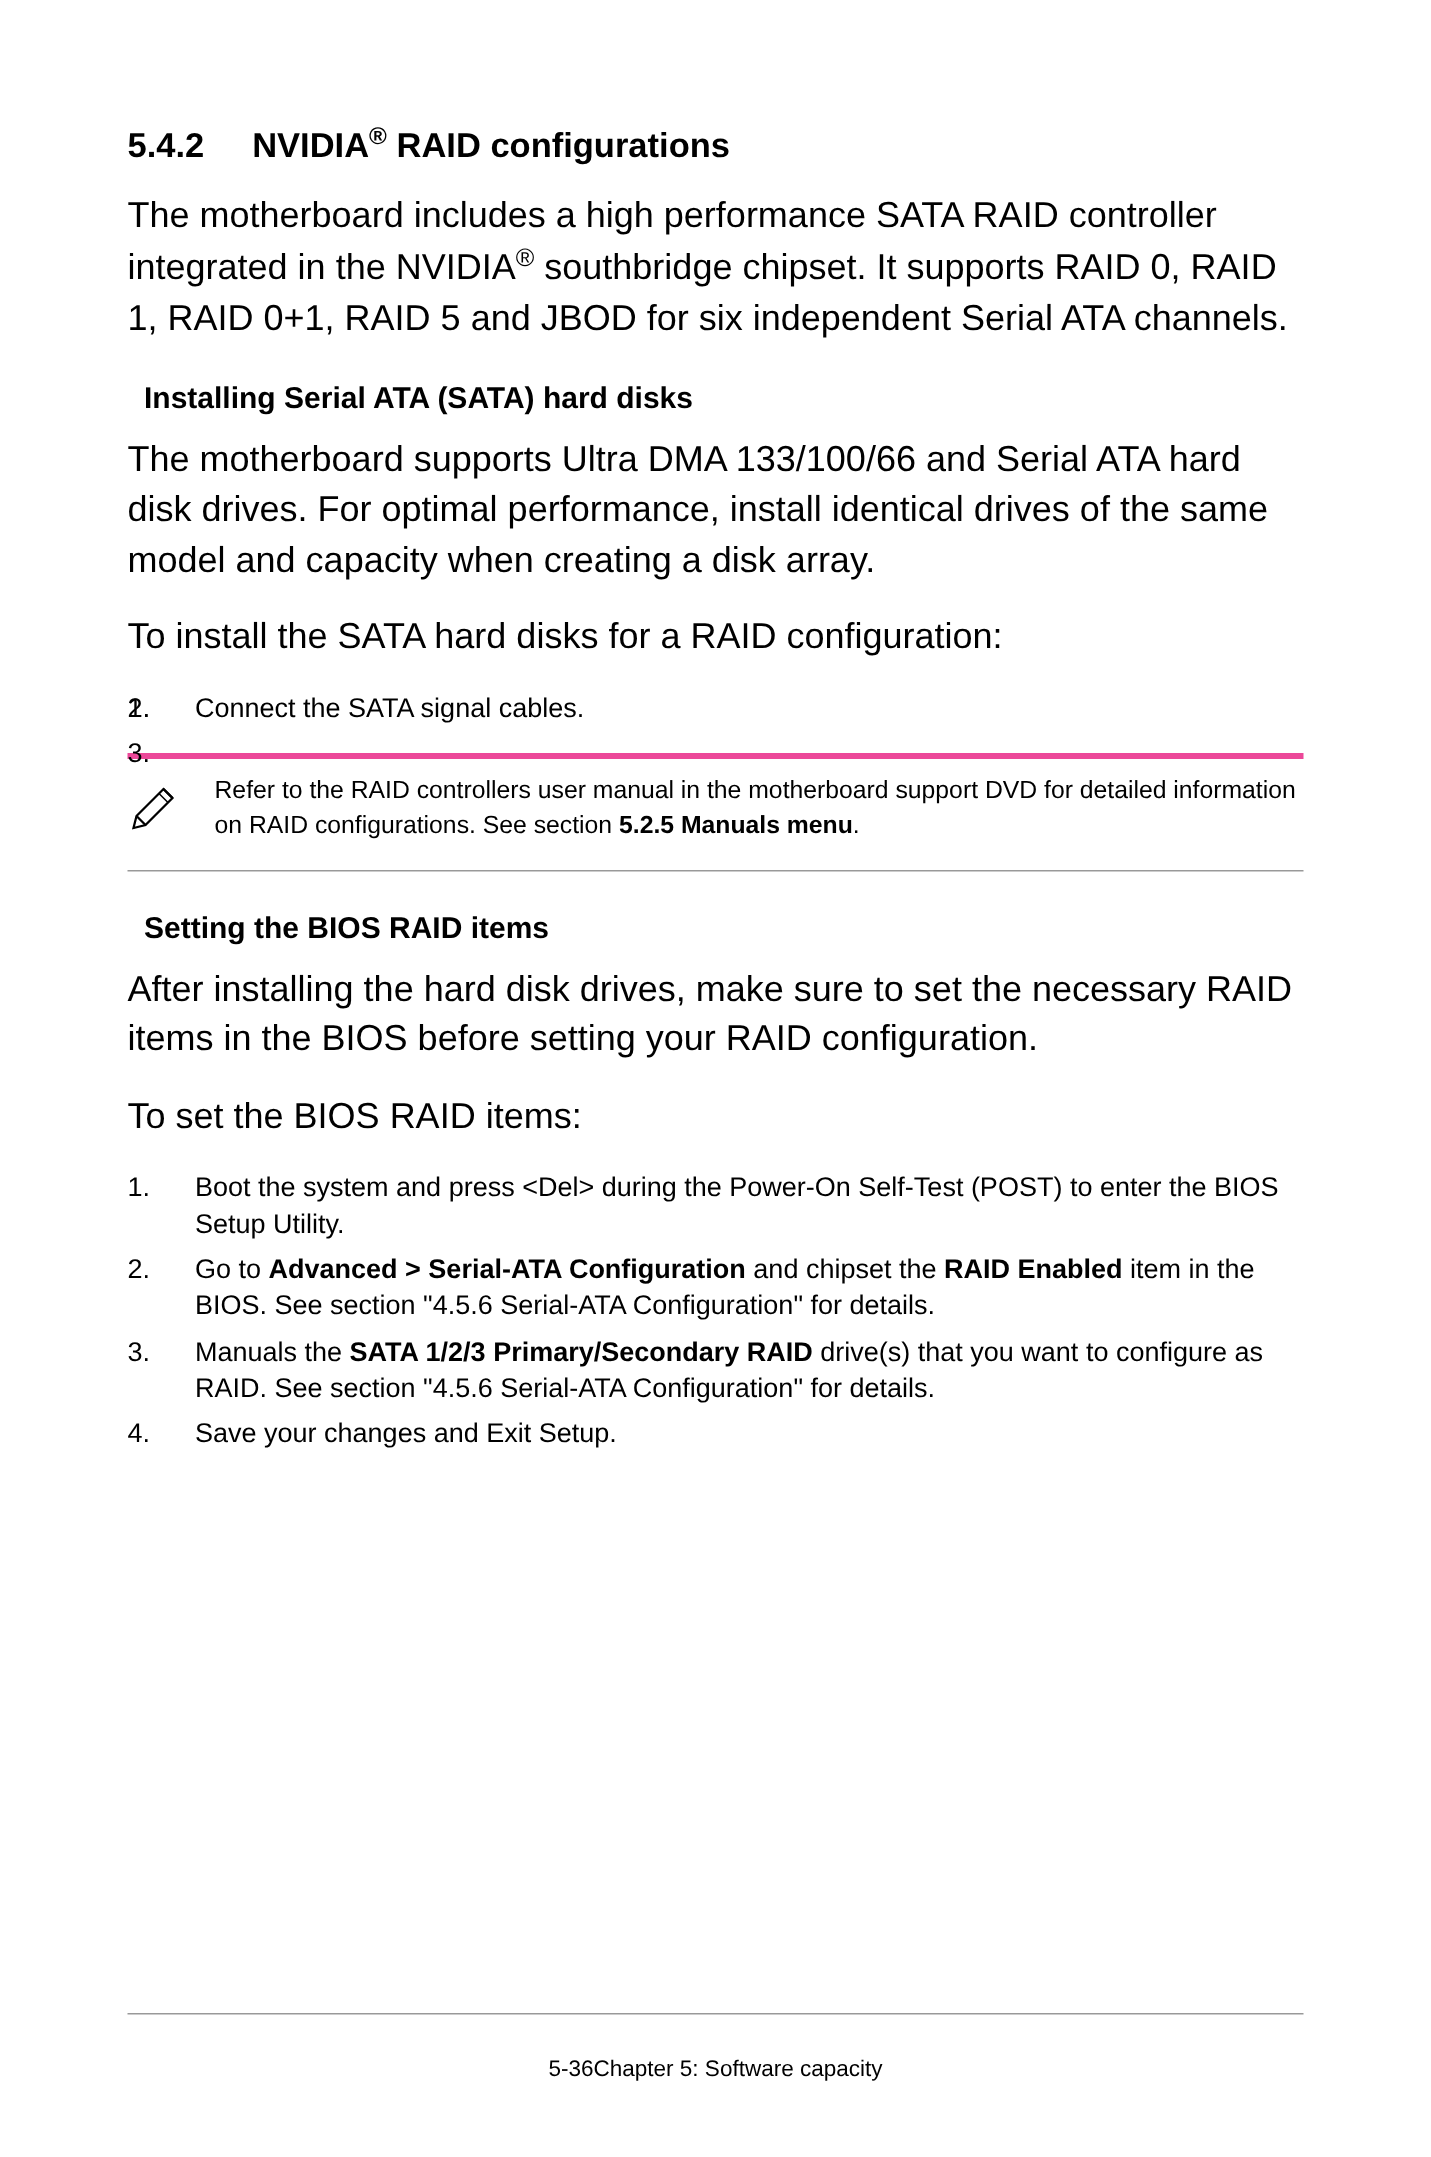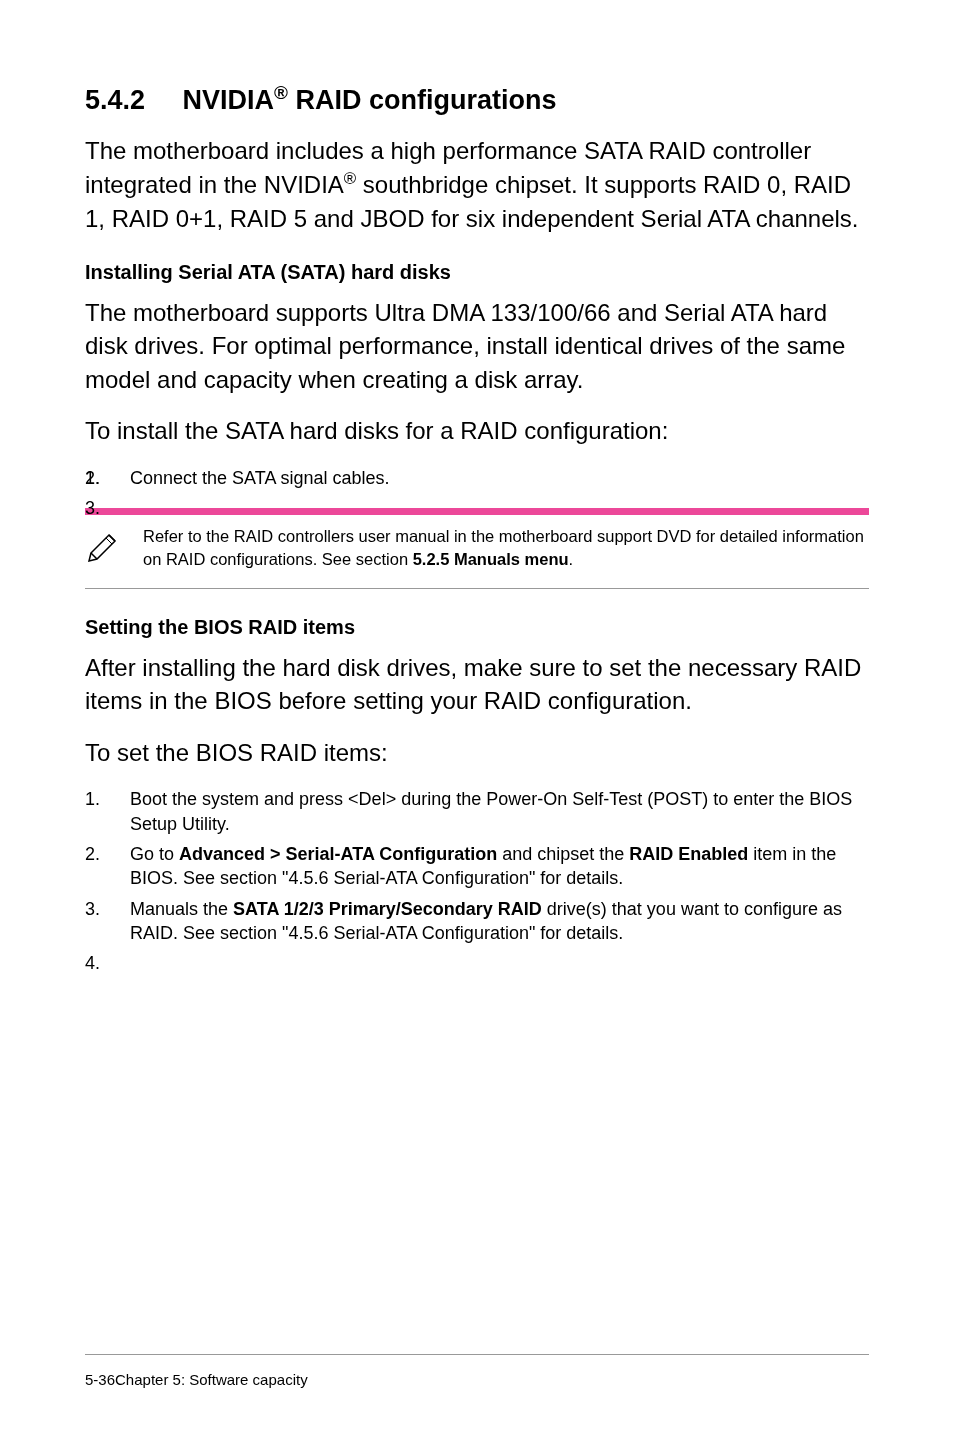--- a/index.html
+++ b/index.html
@@ -11,33 +11,34 @@
       font-family: Arial, Helvetica, sans-serif;
       background: #fff;
       color: #000;
       width: 954px;
       height: 1438px;
       padding: 80px 85px 50px 85px;
       position: relative;
       line-height: 1.4;
     }
     .section-heading {
-      font-size: 27px;
+      font-size: 23px;
       font-weight: bold;
       margin-bottom: 14px;
     }
     .body-text {
       font-size: 24px;
       margin-bottom: 18px;
     }
     .subheading {
       font-size: 20px;
       font-weight: bold;
       margin-top: 22px;
       margin-bottom: 10px;
+      margin-left: 11px;
     }
     .numbered-list {
       list-style: none;
       padding-left: 0;
       margin-bottom: 18px;
     }
     .numbered-list li {
       font-size: 18px;
       padding-left: 45px;
       position: relative;
@@ -46,43 +47,43 @@
     }
     .numbered-list li .num {
       position: absolute;
       left: 0;
     }
     .note-box {
       display: flex;
       align-items: flex-start;
       margin: 16px 0 24px 0;
       padding: 10px 0;
-      border-top: 7px solid #ec4899;
+      border-top: 4px solid #ec4899;
       border-bottom: 1px solid #999;
     }
     .note-icon {
       flex: 0 0 50px;
       padding-top: 4px;
     }
     .note-text {
       flex: 1;
       font-size: 16.5px;
       padding-left: 8px;
       line-height: 1.35;
     }
     .footer {
       position: absolute;
       bottom: 48px;
       left: 85px;
       right: 85px;
       border-top: 1px solid #999;
-      padding-top: 14px;
+      padding-top: 26px;
       font-size: 15px;
       display: flex;
-      justify-content: flex-start;
+      justify-content: center;
     }
     sup {
       font-size: 0.7em;
       vertical-align: super;
     }
     .bold {
       font-weight: bold;
     }
   </style>
 </head>
@@ -136,19 +137,20 @@
   <li>
     <span class="num">2.</span>
     <span>Go to </span><span class="bold">Advanced &gt; Serial-ATA Configuration</span><span> and chipset the </span><span class="bold">RAID Enabled</span><span> item in the BIOS. See section "4.5.6 Serial-ATA Configuration" for details.</span>
   </li>
   <li>
     <span class="num">3.</span>
     <span>Manuals the </span><span class="bold">SATA 1/2/3 Primary/Secondary RAID</span><span> drive(s) that you want to configure as RAID. See section "4.5.6 Serial-ATA Configuration" for details.</span>
   </li>
   <li>
     <span class="num">4.</span>
+    <span>Save your changes and Exit Setup.</span>
   </li>
 </ol>
 
 <div class="footer">
   <span>5-36</span>
   <span>Chapter 5: Software capacity</span>
 </div>
 
 </body></html>

